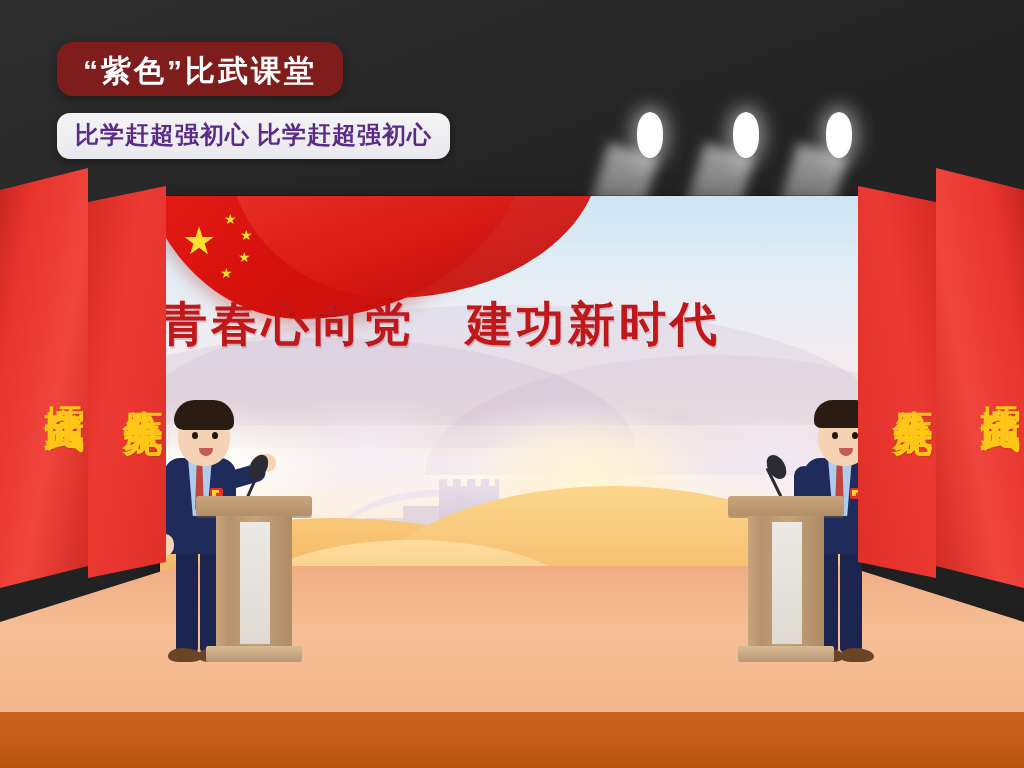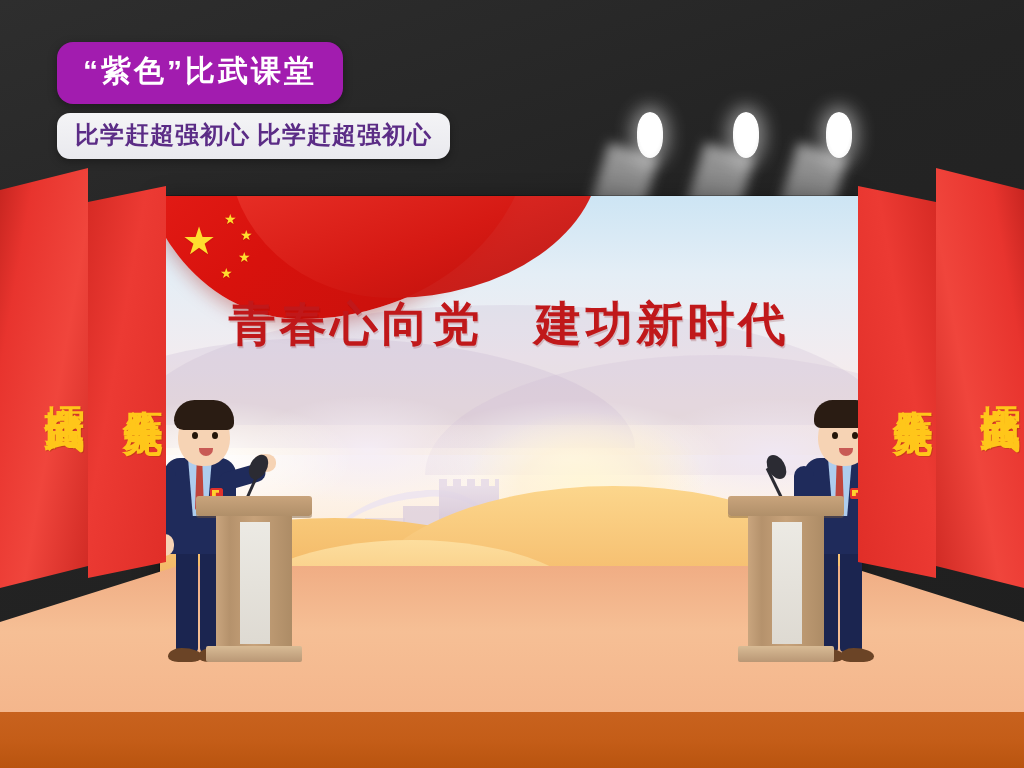--- a/index.html
+++ b/index.html
@@ -85,21 +85,21 @@
     background:linear-gradient(160deg,#f03a30 0%,#d61a14 60%,#b80e09 100%);
     border-radius:0 0 62% 48%/0 0 100% 100%;opacity:.95;}
   .star{position:absolute;color:#FFDE2E;line-height:1;text-shadow:0 1px 1px rgba(140,20,0,.25);}
   .st-big{left:22px;top:26px;font-size:38px;}
   .st-s1{left:64px;top:16px;font-size:14px;}
   .st-s2{left:80px;top:32px;font-size:14px;}
   .st-s3{left:78px;top:54px;font-size:14px;}
   .st-s4{left:60px;top:70px;font-size:14px;}
 
   
-  .sc-title{position:absolute;left:0;right:0;top:96px;text-align:center;}
+  .sc-title{position:absolute;left:0;right:0;top:96px;text-align:left;}
   .sc-line{color:#C0181A;font-family:"Liberation Serif",serif;font-weight:700;
     font-size:47px;letter-spacing:4px;line-height:1.38;white-space:pre;
     text-shadow:1px 2px 0 rgba(120,0,0,.18);}
   .sc-line.l2{font-size:46px;}
 
   
   .floor{position:absolute;left:0;top:566px;width:1024px;height:146px;
     background:linear-gradient(to bottom,#f0ad84 0%,#f6bf95 45%,#f4b68c 100%);
     clip-path:polygon(0 56px,178px 0,846px 0,1024px 56px,1024px 146px,0 146px);}
   .floor-front{position:absolute;left:0;top:712px;width:1024px;height:56px;
@@ -123,22 +123,22 @@
   .tie{position:absolute;background:#C0453C;}
   .leg{position:absolute;background:#1B2550;}
   .shoe{position:absolute;background:#6B4426;border-radius:40% 60% 30% 30%/60% 60% 40% 40%;}
   .arm{position:absolute;background:#1F2B5B;}
   .hand{position:absolute;background:#F6D3B4;border-radius:45%;}
   .badge-pin{position:absolute;width:13px;height:11px;background:#E0322B;border-radius:2px;}
   .badge-pin:after{content:"";position:absolute;left:2px;top:2px;width:7px;height:6px;background:#FFD12E;
     clip-path:polygon(0 0,100% 0,100% 45%,55% 45%,55% 100%,0 100%);}
 
   
-  .ov-purple{position:absolute;left:57px;top:42px;padding:9px 26px 12px;border-radius:16px;
-    background:#a21caf;color:#fff;font-family:"Liberation Sans",sans-serif;font-weight:700;
+  .ov-purple{position:absolute;left:57px;top:42px;padding:9px 26px 4px;border-radius:16px;
+    background:#7f1d1d;color:#fff;font-family:"Liberation Sans",sans-serif;font-weight:700;
     font-size:30px;letter-spacing:3px;box-shadow:0 3px 10px rgba(0,0,0,.35);}
   .ov-white{position:absolute;left:57px;top:113px;padding:6px 18px 8px;border-radius:13px;
     background:linear-gradient(to bottom,#f4f4f6,#e9e9ee);color:#5B2C86;
     font-family:"Liberation Serif",serif;font-weight:700;font-size:24px;letter-spacing:1px;
     box-shadow:0 3px 9px rgba(0,0,0,.3);}
 </style>
 </head>
 <body>
 
 <div id="stage">

